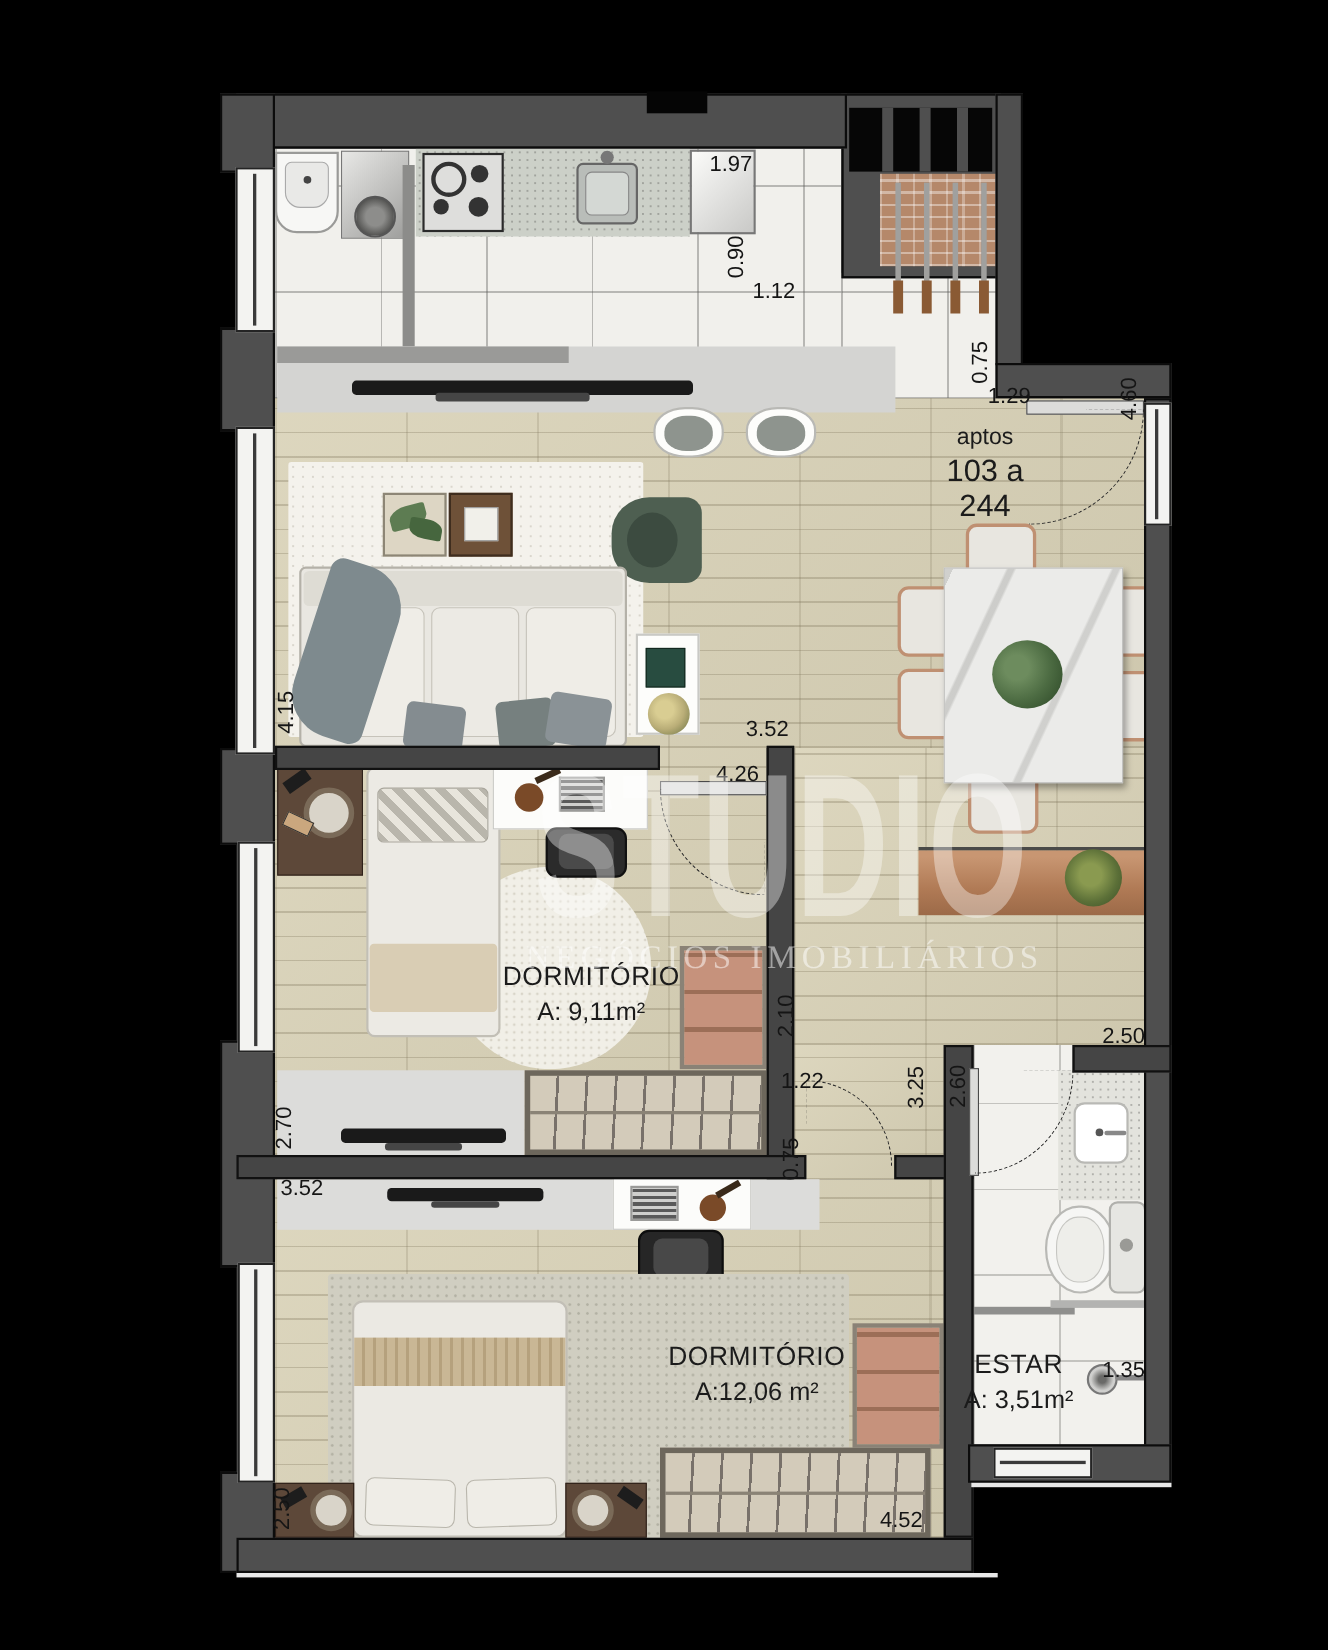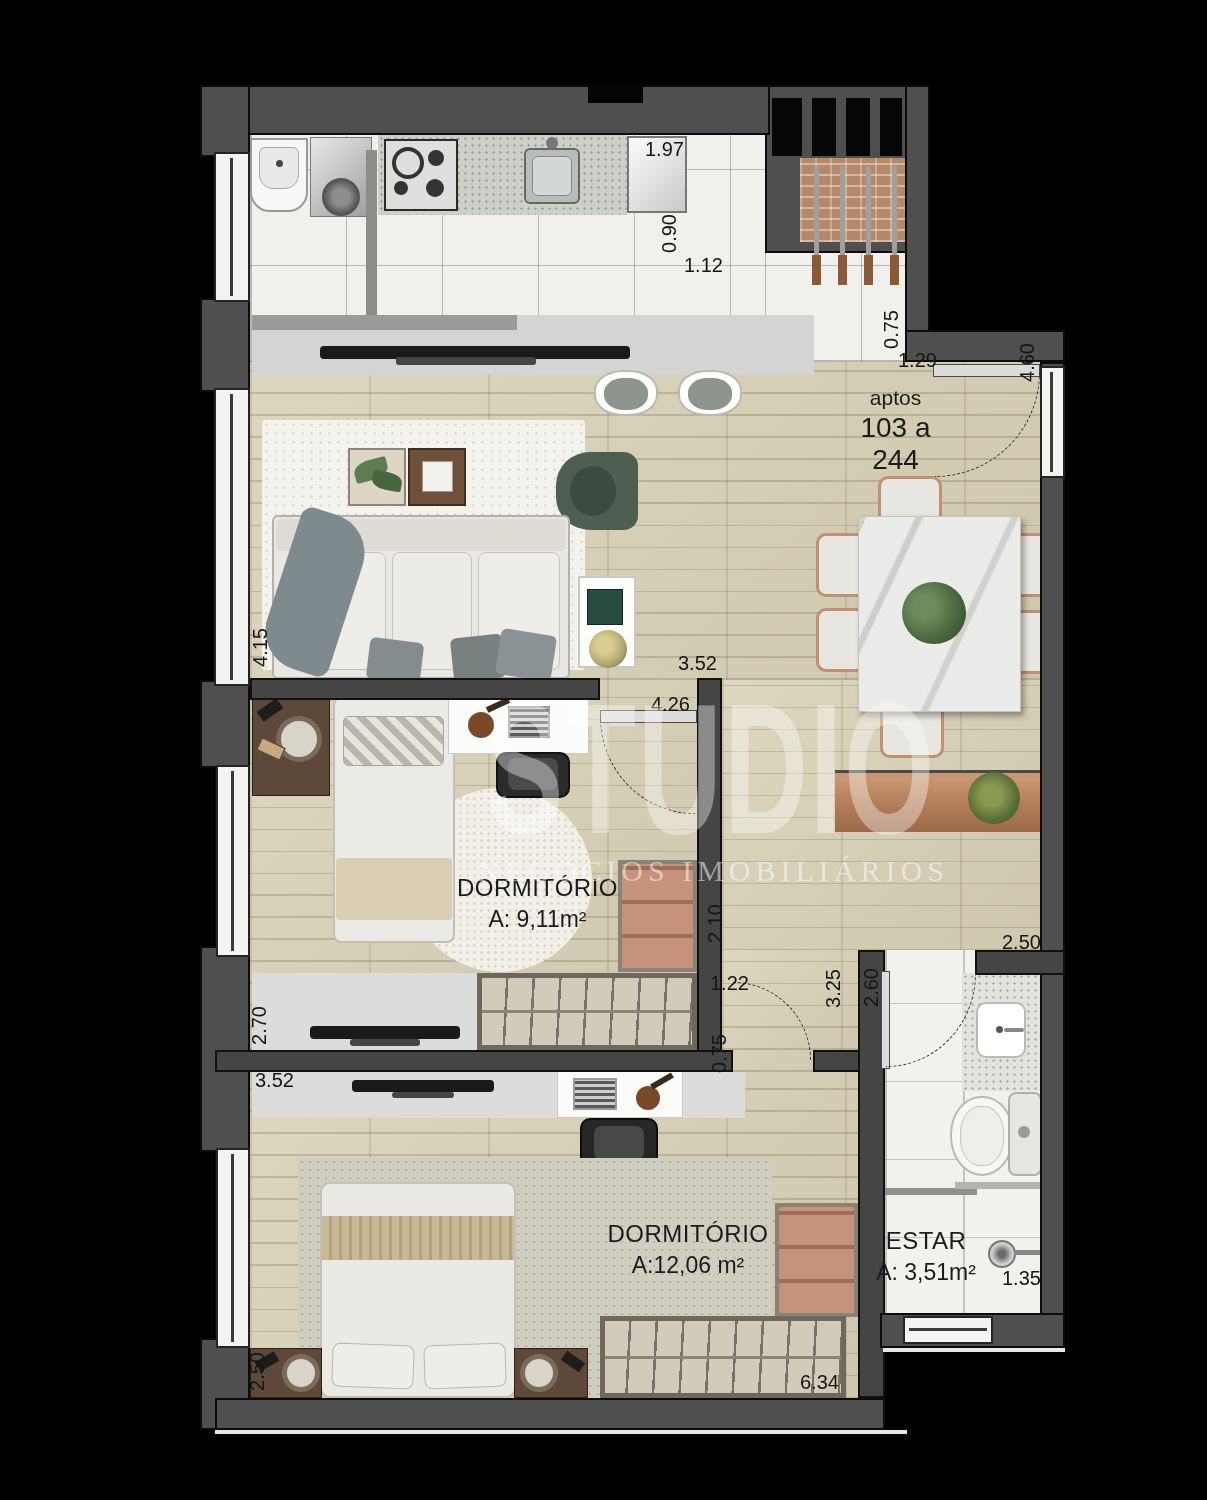--- a/index.html
+++ b/index.html
@@ -269,22 +269,22 @@
   <span class="dim" style="left:651px;top:694px">4.26</span>
   <span class="dim dimv" style="left:705px;top:904px">2.10</span>
   <span class="dim" style="left:1002px;top:932px">2.50</span>
   <span class="dim" style="left:710px;top:973px">1.22</span>
   <span class="dim dimv" style="left:823px;top:969px">3.25</span>
   <span class="dim dimv" style="left:861px;top:968px">2.60</span>
   <span class="dim dimv" style="left:709px;top:1034px">0.75</span>
   <span class="dim dimv" style="left:249px;top:1006px">2.70</span>
   <span class="dim" style="left:255px;top:1070px">3.52</span>
   <span class="dim dimv" style="left:247px;top:1352px">2.50</span>
-  <span class="dim" style="left:800px;top:1372px">6.34</span>
-  <span class="dim" style="left:1002px;top:1268px">1.35</span>
+  <span class="dim" style="left:800px;top:1372px">4.52</span>
+  <span class="dim" style="left:1002px;top:1236px">1.35</span>
 
   <div class="rlabel" style="left:838px;top:386px;width:115px">
     <div class="unitl1">aptos</div>
     <div class="unitl2">103 a 244</div>
   </div>
   <div class="rlabel" style="left:450px;top:874px;width:175px">
     <div class="rname">DORMITÓRIO</div>
     <div class="rarea">A: 9,11m²</div>
   </div>
   <div class="rlabel" style="left:598px;top:1220px;width:180px">

